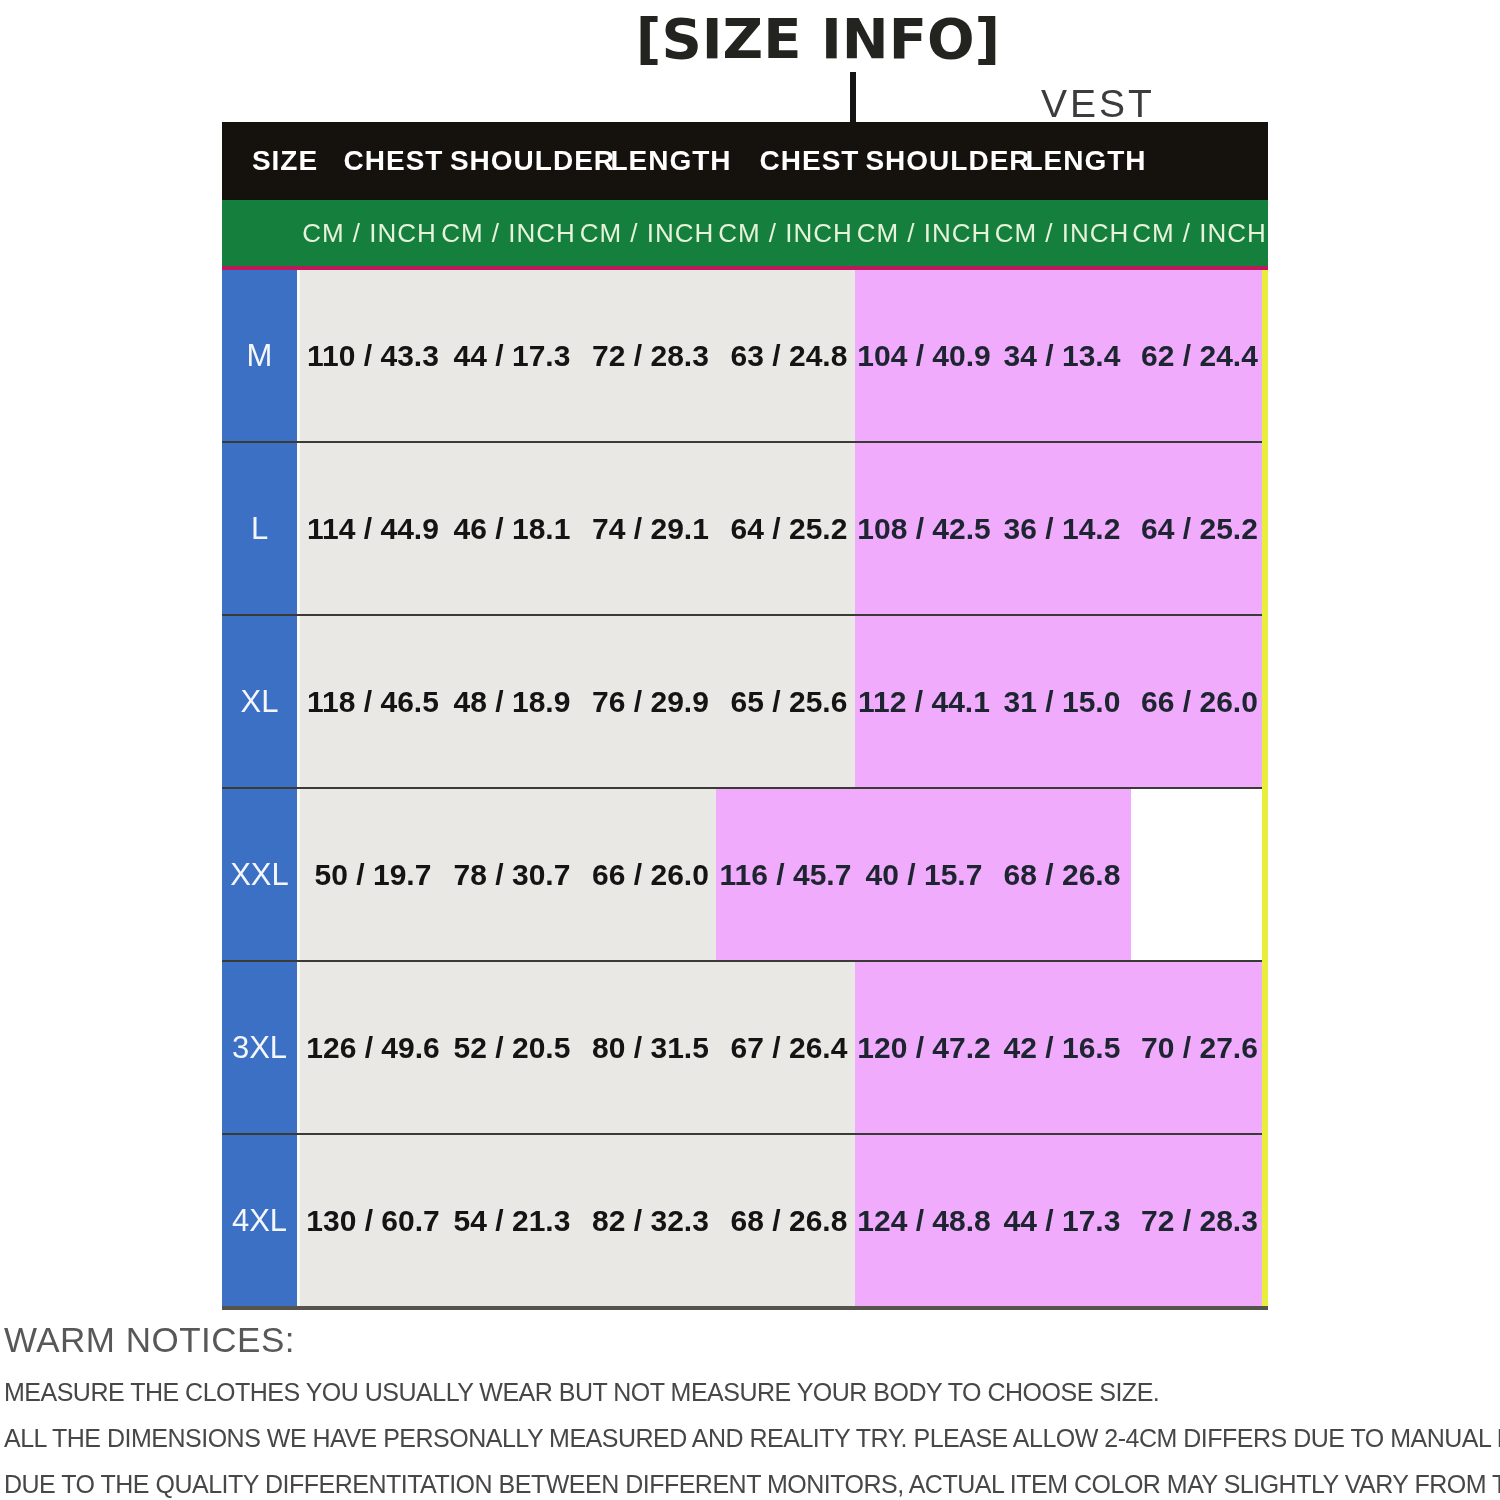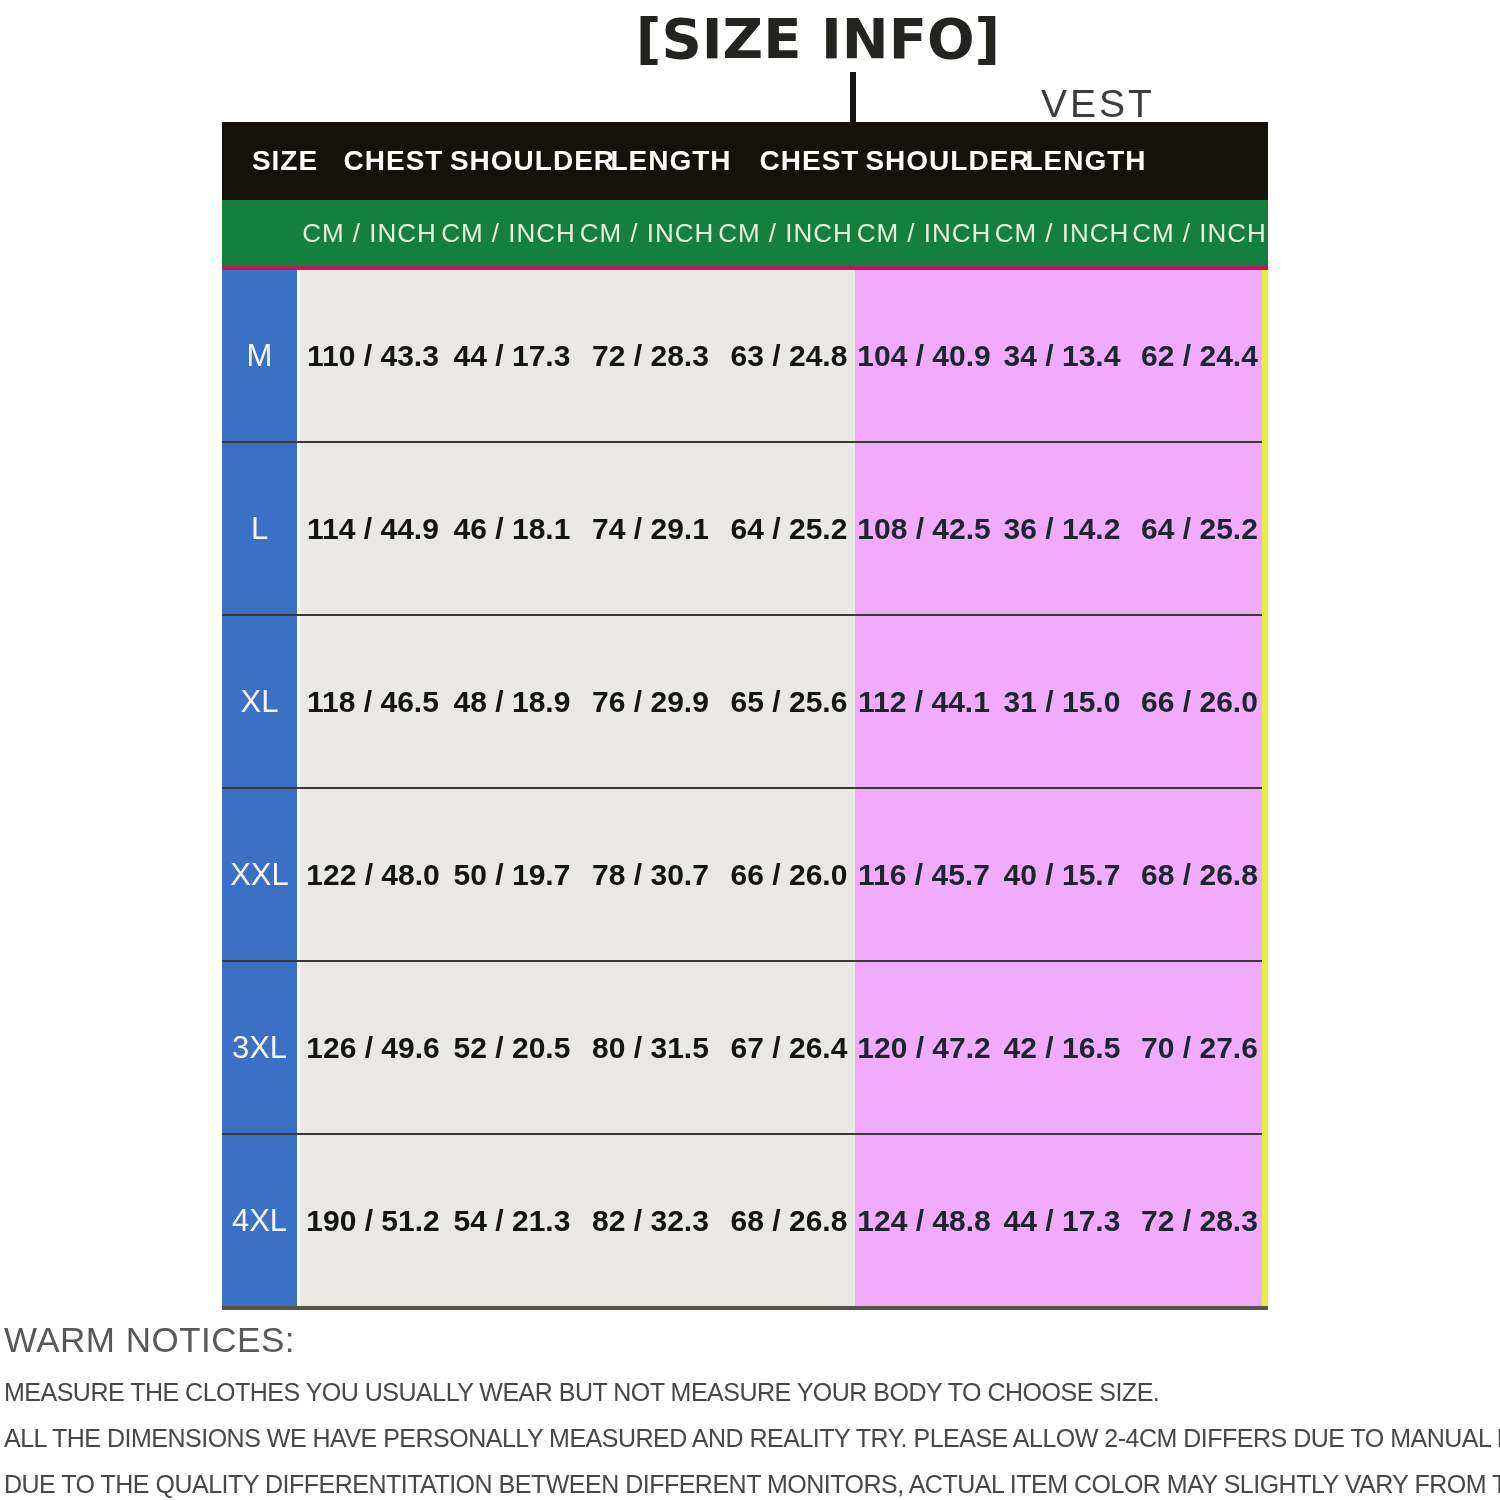--- a/index.html
+++ b/index.html
@@ -129,21 +129,20 @@
         <div class="cell cell-blz">48 / 18.9</div>
         <div class="cell cell-blz">76 / 29.9</div>
         <div class="cell cell-blz">65 / 25.6</div>
         <div class="cell cell-vest">112 / 44.1</div>
         <div class="cell cell-vest">31 / 15.0</div>
         <div class="cell cell-vest">66 / 26.0</div>
       </div>
 
       <div class="row grid8">
         <div class="cell cell-size">XXL</div>
-        <div class="cell cell-blz">122 / 48.0</div>
         <div class="cell cell-blz">50 / 19.7</div>
         <div class="cell cell-blz">78 / 30.7</div>
         <div class="cell cell-blz">66 / 26.0</div>
         <div class="cell cell-vest">116 / 45.7</div>
         <div class="cell cell-vest">40 / 15.7</div>
         <div class="cell cell-vest">68 / 26.8</div>
       </div>
 
       <div class="row grid8">
         <div class="cell cell-size">3XL</div>
@@ -151,21 +150,21 @@
         <div class="cell cell-blz">52 / 20.5</div>
         <div class="cell cell-blz">80 / 31.5</div>
         <div class="cell cell-blz">67 / 26.4</div>
         <div class="cell cell-vest">120 / 47.2</div>
         <div class="cell cell-vest">42 / 16.5</div>
         <div class="cell cell-vest">70 / 27.6</div>
       </div>
 
       <div class="row grid8">
         <div class="cell cell-size">4XL</div>
-        <div class="cell cell-blz">190 / 51.2</div>
+        <div class="cell cell-blz">130 / 60.7</div>
         <div class="cell cell-blz">54 / 21.3</div>
         <div class="cell cell-blz">82 / 32.3</div>
         <div class="cell cell-blz">68 / 26.8</div>
         <div class="cell cell-vest">124 / 48.8</div>
         <div class="cell cell-vest">44 / 17.3</div>
         <div class="cell cell-vest">72 / 28.3</div>
       </div>
 
     </div>
   </div>

